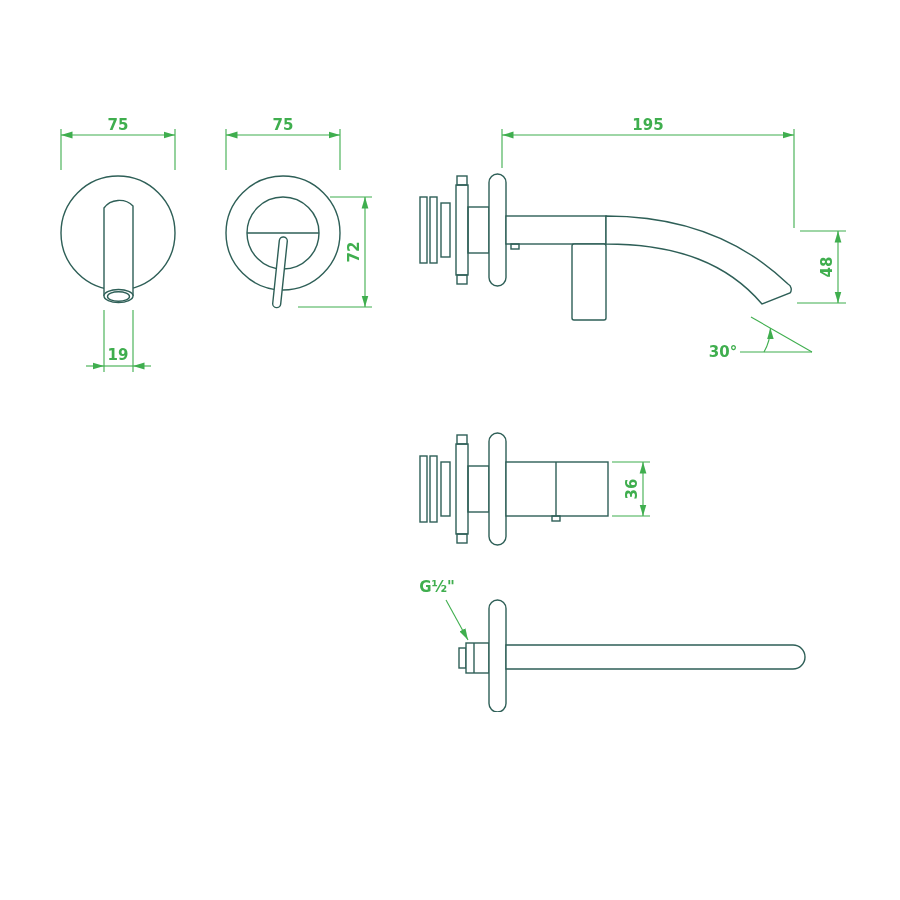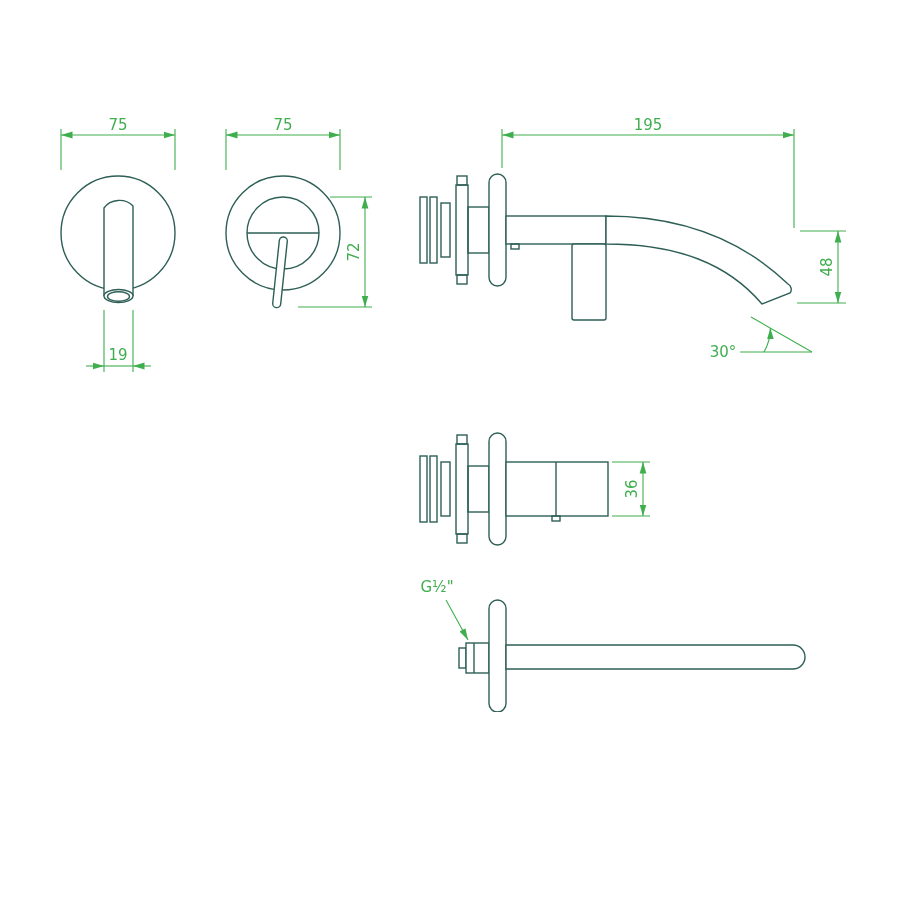--- a/index.html
+++ b/index.html
@@ -2,21 +2,21 @@
 <html style="--outline: #2e5f57; --dim: #3fae4e; --bg: #ffffff;"><head>
 <meta charset="utf-8">
 <title>Drawing</title>
 <style>
   :root{
     --outline:#2e5f57;
     --dim:#3fae4e;
     --bg:#ffffff;
   }
   html,body{margin:0;padding:0;background:var(--bg);}
-  .stage{width:900px;height:712px;position:relative;background:var(--bg);}
+  .stage{width:900px;height:712px;position:relative;background:var(--bg);font-weight:bold;}
   svg{display:block;}
   .ol{stroke:var(--outline);stroke-width:1.4;fill:none;}
   .olf{stroke:var(--outline);stroke-width:1.4;fill:#ffffff;}
   .dim{stroke:var(--dim);stroke-width:1.1;fill:none;}
   .arrow{fill:var(--dim);}
   .dotfill{fill:var(--outline);}
   .dimtext{
     fill:var(--dim);
     font-family:"DejaVu Sans", sans-serif;
     font-size:15px;

